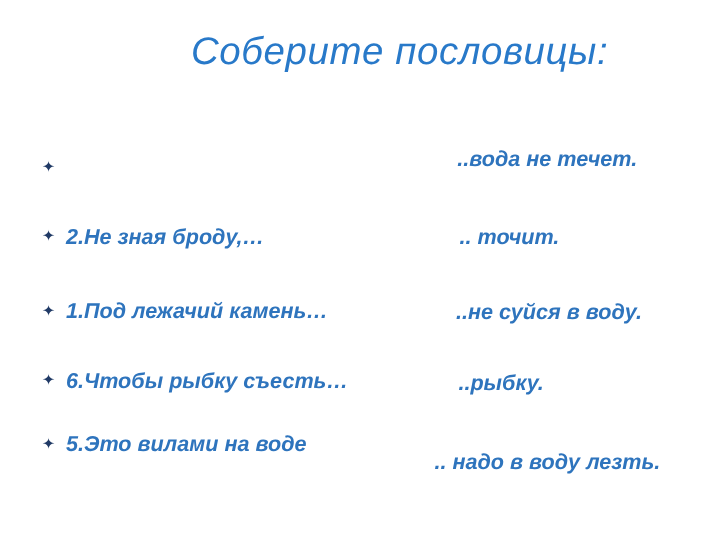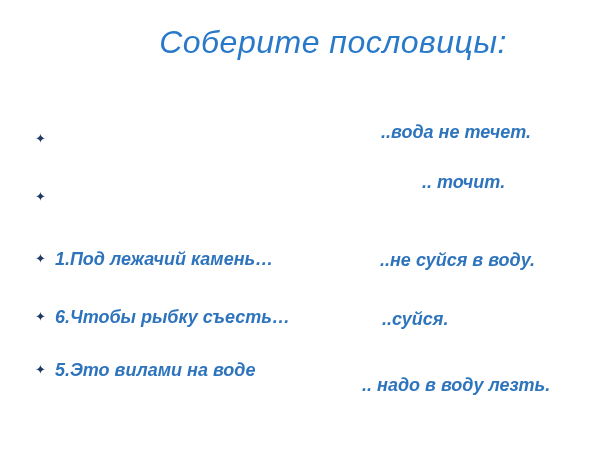--- a/index.html
+++ b/index.html
@@ -55,52 +55,53 @@
     flex: 0 0 auto;
   }
   .r-row {
     position: absolute;
     color: var(--item-text, #2e74bd);
     font-size: 18px;
     line-height: 22px;
     white-space: nowrap;
   }
   .r-row:nth-of-type(1) { top: 121px; left: 381px; }
-  .r-row:nth-of-type(2) { top: 171px; left: 383px; margin-left: 39px; }
+  .r-row:nth-of-type(2) { top: 186px; left: 383px; }
   .r-row:nth-of-type(3) { top: 249px; left: 380px; text-align: right; }
   .r-row:nth-of-type(4) { top: 308px; left: 382px; }
   .r-row:nth-of-type(5) { top: 374px; left: 362px; }
 </style>
 </head>
 <body>
 
 <div class="slide" style="--background: #ffffff; --title: #2879c9; --item-text: #2e74bd; --bullet: #203a66;">
   <h1 class="title">Соберите пословицы:</h1>
 
   <div>
     <div class="l-row">
       <span class="bullet">✦</span>
     </div>
     <div class="l-row">
       <span class="bullet">✦</span>
+      <span>2.Не зная броду,…</span>
     </div>
     <div class="l-row">
       <span class="bullet">✦</span>
       <span>1.Под лежачий камень…</span>
     </div>
     <div class="l-row">
       <span class="bullet">✦</span>
       <span>6.Чтобы рыбку съесть…</span>
     </div>
     <div class="l-row">
       <span class="bullet">✦</span>
       <span>5.Это вилами на воде</span>
     </div>
   </div>
 
   <div>
     <div class="r-row">..вода не течет.</div>
     <div class="r-row">.. точит.</div>
     <div class="r-row">..не суйся в воду.</div>
-    <div class="r-row">..суйся.</div>
+    <div class="r-row">..рыбку.</div>
     <div class="r-row">.. надо в воду лезть.</div>
   </div>
 </div>
 
 </body></html>

